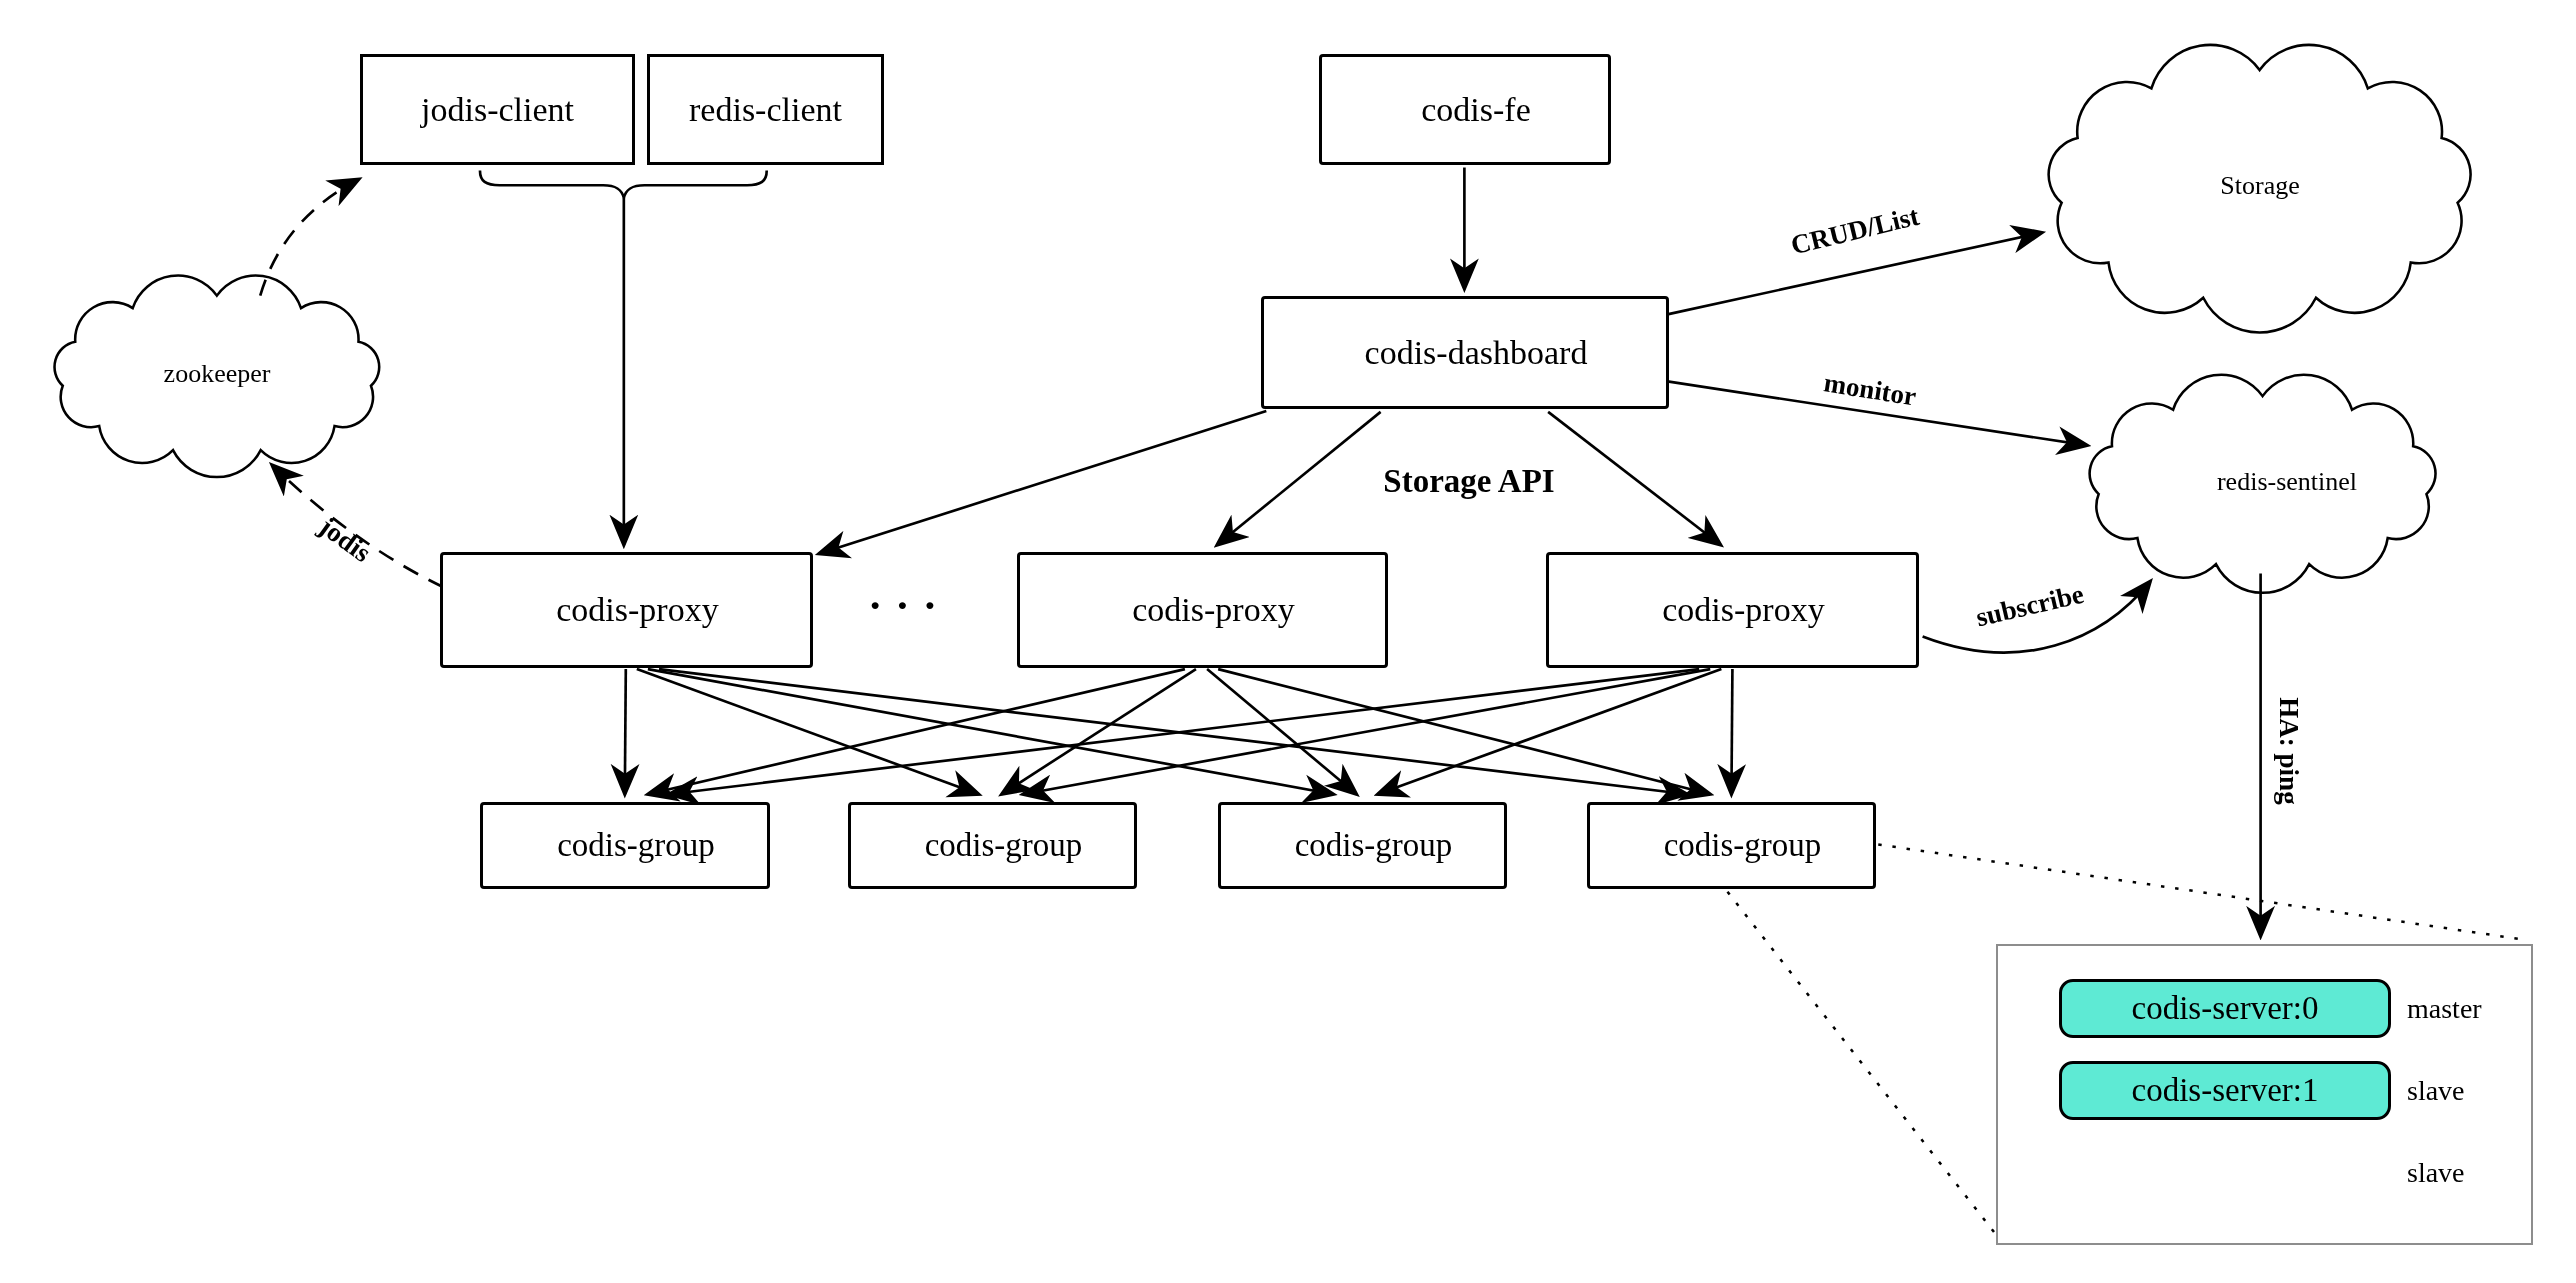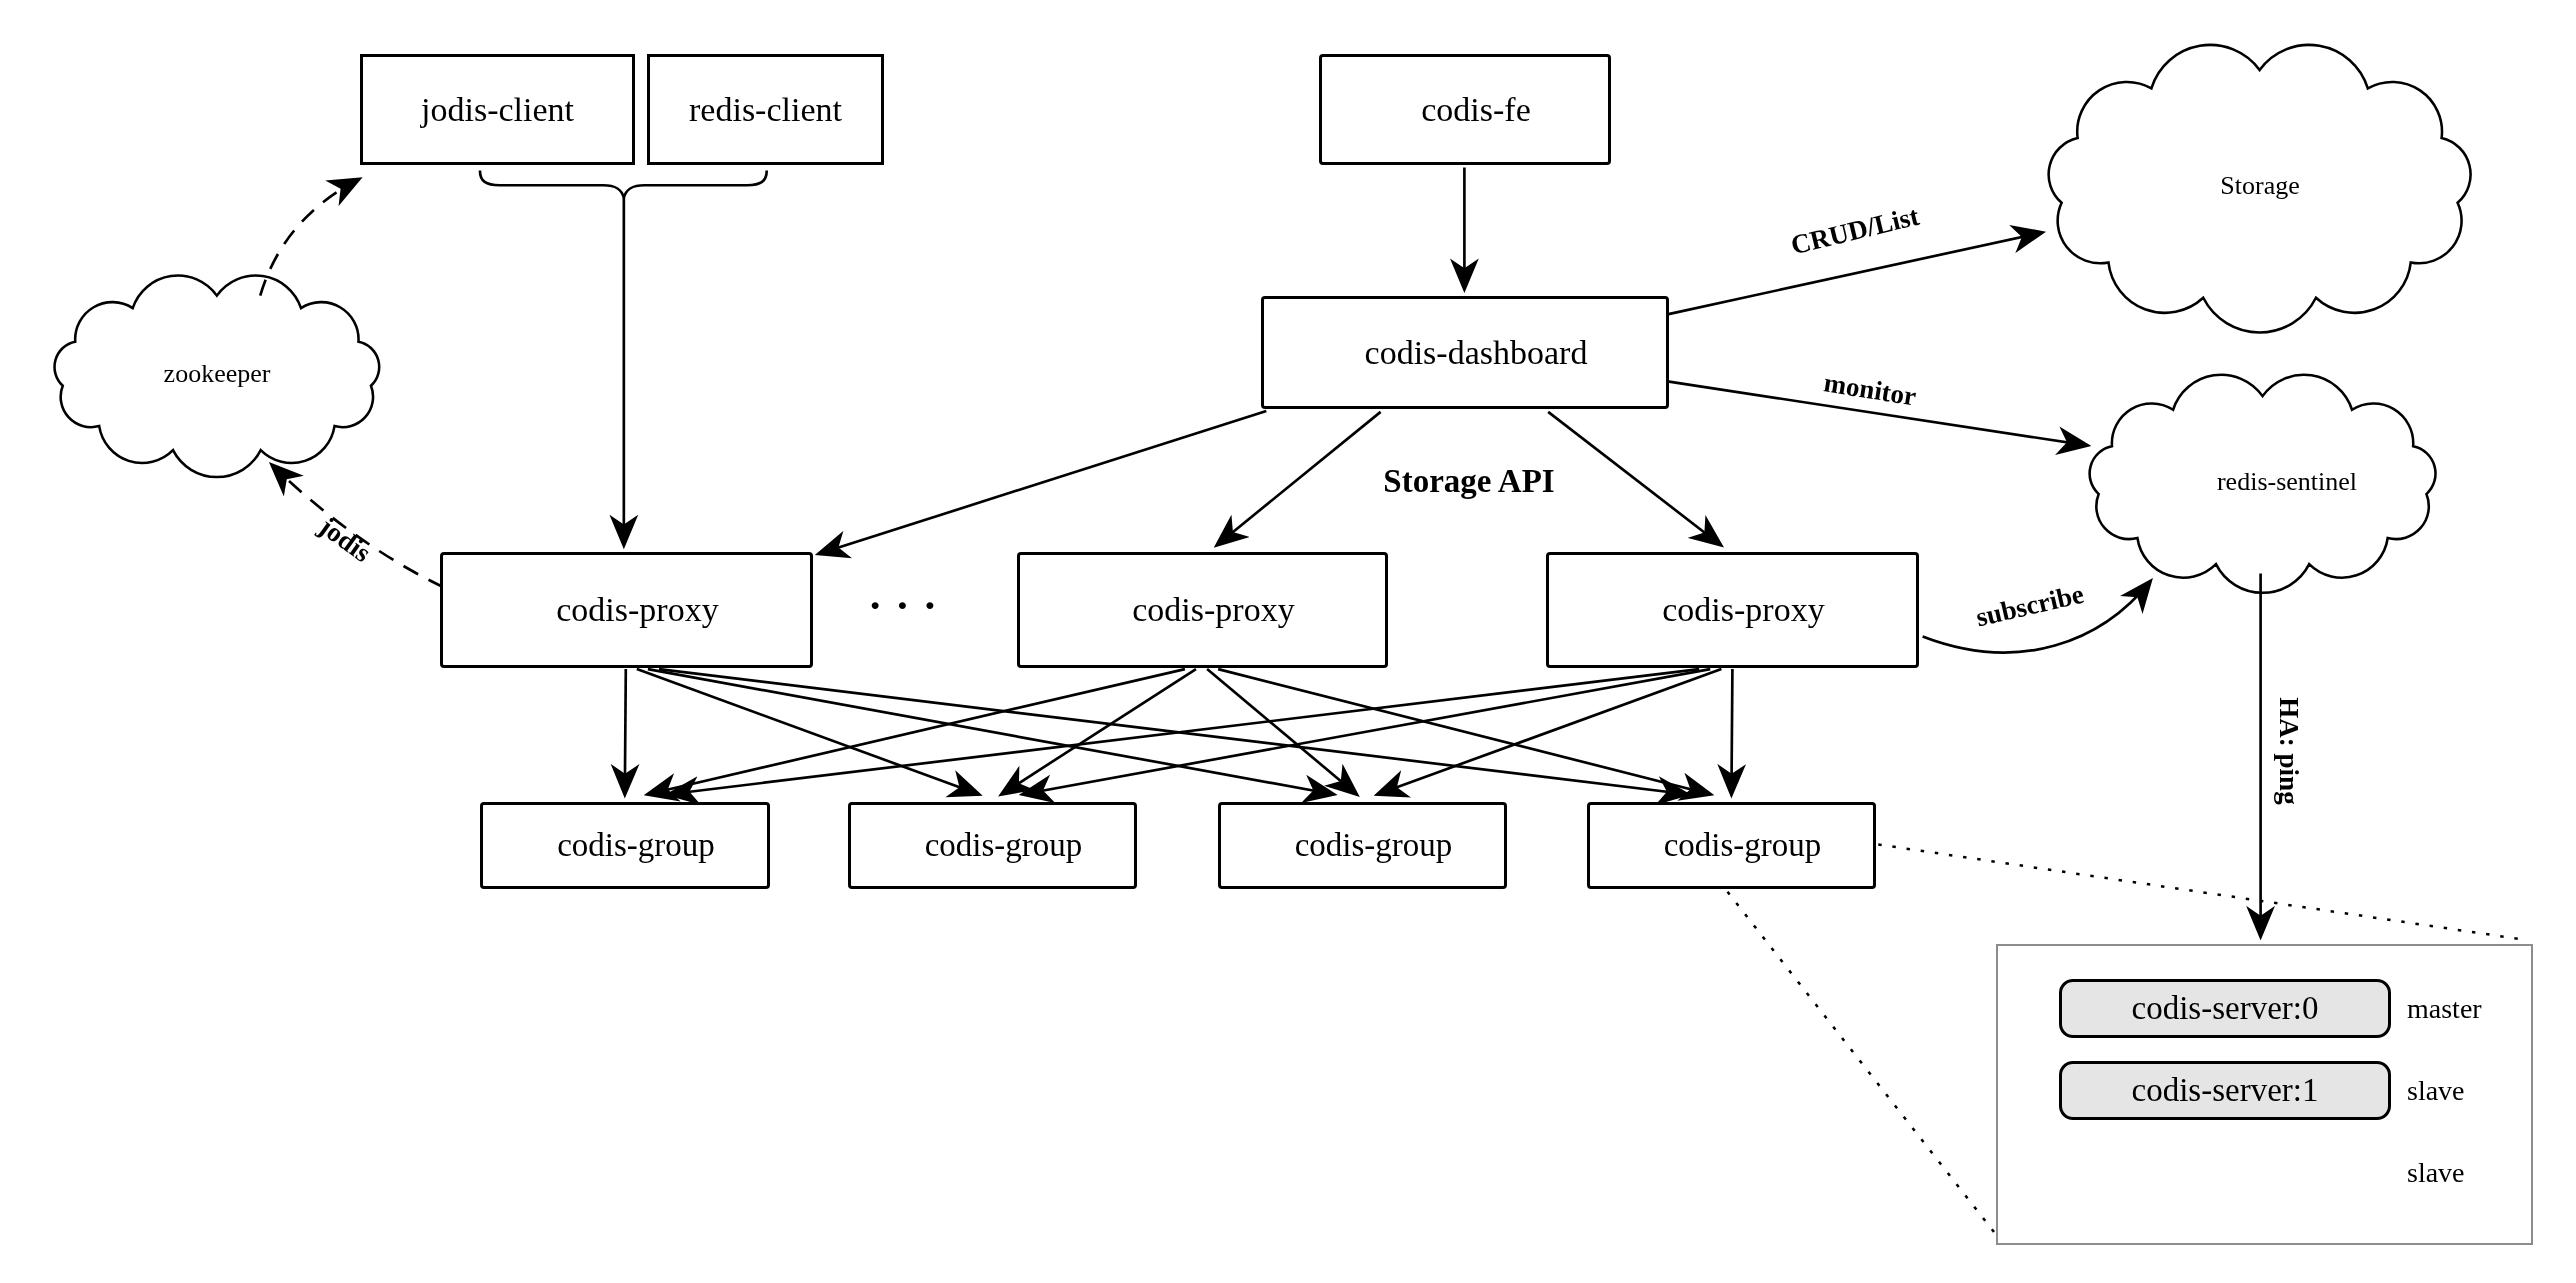--- a/index.html
+++ b/index.html
@@ -28,21 +28,21 @@
   .restful-label{font-size:33px;}
   .dots{
     position:absolute;transform:translate(-50%,-50%);font-size:43px;font-weight:bold;
     letter-spacing:13px;z-index:2;
   }
   .server-container{
     position:absolute;border:2px solid #8d8d8d;background:#fff;box-sizing:border-box;z-index:1;
   }
   .server-node{
     position:absolute;display:flex;align-items:center;justify-content:center;
-    background:#e5e5e5;border:3px solid #000;border-radius:14px;box-sizing:border-box;
+    background:#5eead4;border:3px solid #000;border-radius:14px;box-sizing:border-box;
     font-size:33px;white-space:nowrap;z-index:2;
   }
   .role-label{
     position:absolute;display:flex;align-items:center;font-size:28px;
     white-space:nowrap;z-index:2;
   }
 </style>
 </head>
 <body>
 

